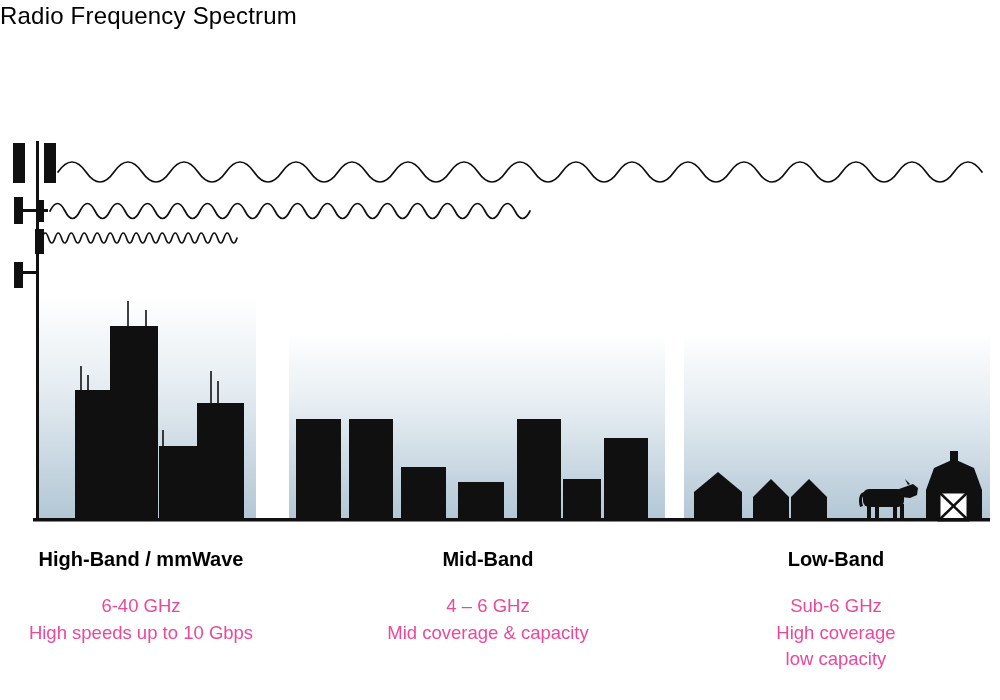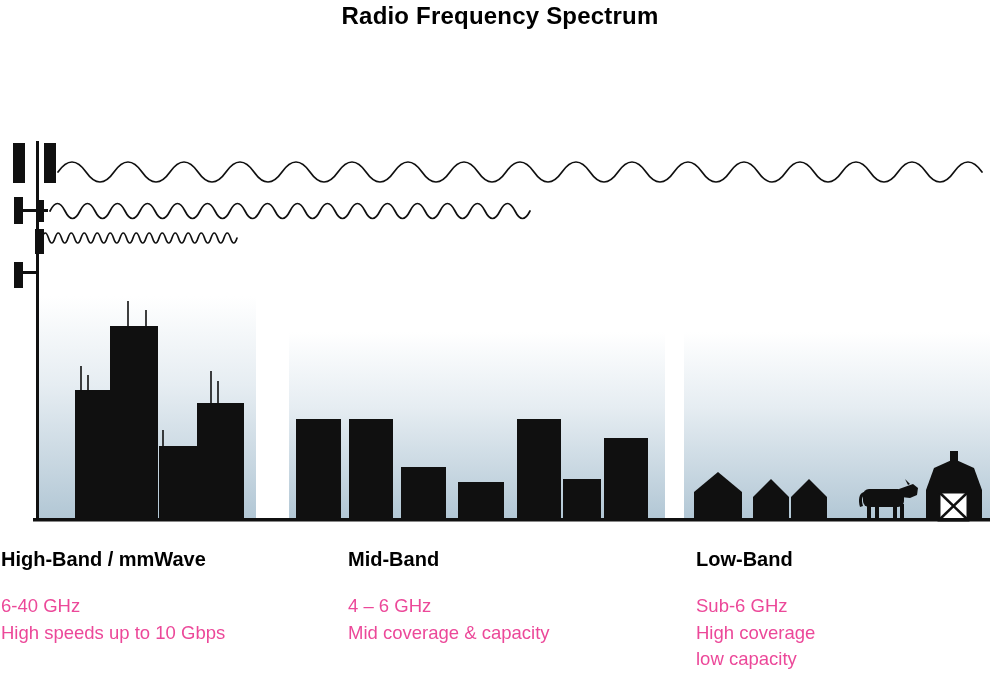--- a/index.html
+++ b/index.html
@@ -9,38 +9,37 @@
     width:1000px;
     height:700px;
     background:#ffffff;
     overflow:hidden;
     font-family:"Liberation Sans","DejaVu Sans",sans-serif;
   }
   .title {
     position:absolute;
     top:2px; left:0;
     width:100%;
-    text-align:center;
     font-size:24px;
-    font-weight:700;
+    font-weight:400;
     color:#000000;
     letter-spacing:0.2px;
   }
   .art {
     position:absolute;
     top:0; left:0;
     width:1000px;
     height:700px;
     display:block;
   }
   .band-label {
     position:absolute;
     top:548px;
     width:280px;
-    text-align:left;
+    text-align:center;
   }
   .band-label .name {
     font-size:20px;
     font-weight:700;
     color:#000000;
     margin-bottom:22px;
   }
   .band-label .line {
     font-size:18.5px;
     color:#ec4899;

